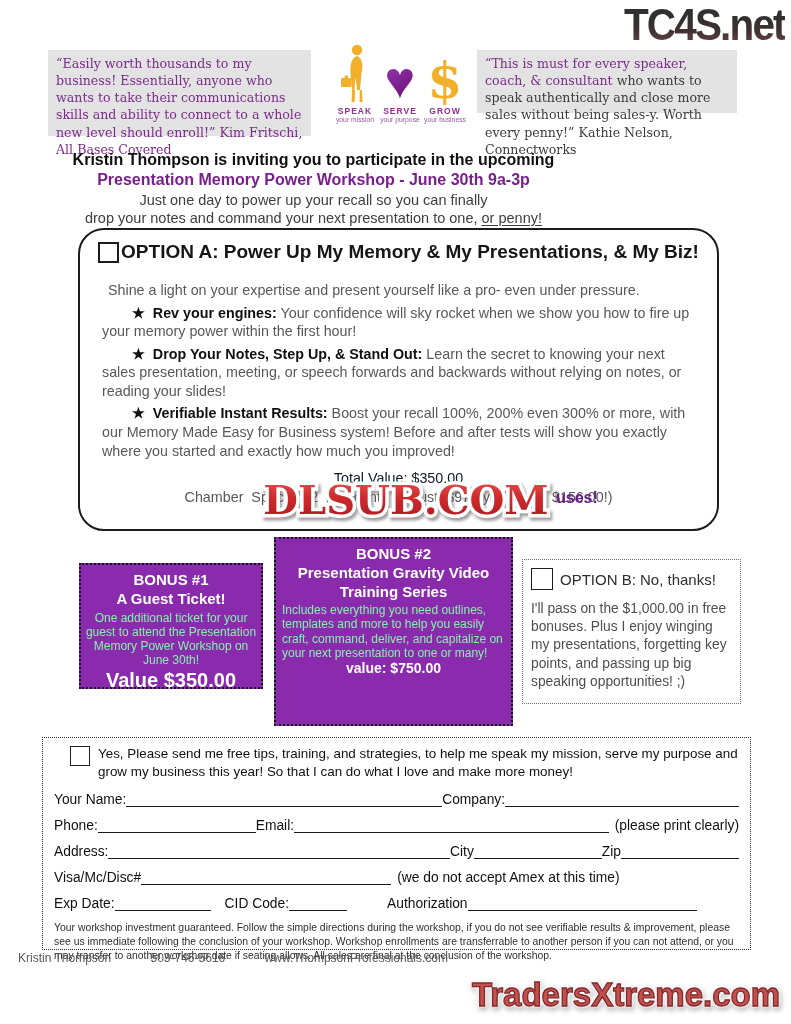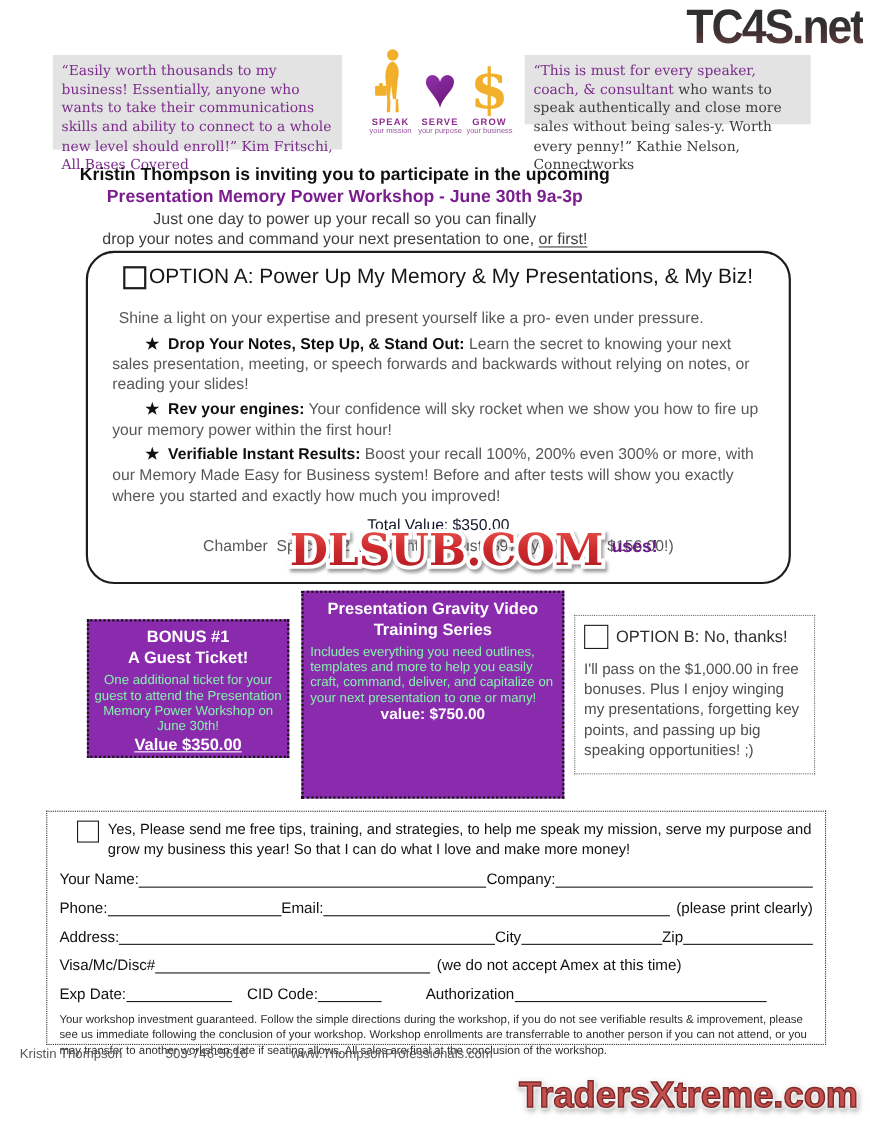--- a/index.html
+++ b/index.html
@@ -39,37 +39,37 @@
   .headline .l1 { font-size:16px; font-weight:bold; color:#101010; }
   .headline .l2 { font-size:16px; font-weight:bold; color:#7a1d8d; margin-top:2px; }
   .headline .l3 { font-size:14.5px; color:#3e3e3e; margin-top:3px; }
   .headline .l4 { font-size:14.5px; color:#3e3e3e; margin-top:2px; }
   .headline .l4 u { text-underline-offset:2px; }
   
   .optionA {
     position:absolute; left:78px; top:228px; width:641px; height:303px;
     border:2px solid #1c1c1c; border-radius:26px; background:#fff;
   }
-  .optA-title { margin-top:11px; text-align:center; font-size:19px; font-weight:normal; color:#161616; display:flex; align-items:center; justify-content:center; gap:2px;}
+  .optA-title { margin-top:11px; text-align:center; font-size:19px; font-weight:bold; color:#161616; display:flex; align-items:center; justify-content:center; gap:2px;}
   .cbx { display:inline-block; width:21px; height:21px; border:2px solid #1c1c1c; background:#fff; flex:0 0 auto; }
   .optA-body { padding:18px 20px 0 22px; font-size:14.3px; color:#585858; line-height:1.3; }
   .optA-body p.intro { padding-left:6px; margin-bottom:4px; }
   .optA-body p.bullet { text-indent:30px; margin-bottom:4px; }
   .optA-body .b { font-weight:bold; color:#101010; }
   .optA-body .star { font-weight:bold; color:#101010; margin-right:8px; }
   .center-val { text-align:center; font-size:14.3px; color:#0f172a; margin-top:10px; }
   .center-special { text-align:center; font-size:14.3px; color:#585858; margin-top:3px; word-spacing:4px; }
   .bonus-frag { position:absolute; left:556px; top:489px; font-size:16px; font-weight:bold; color:#6b1d8a; }
   
   .dlsub { position:absolute; left:248px; top:474px; width:316px; height:56px; }
   
   .pbox { position:absolute; background:#8a2bae; border:2px dotted #141414; color:#fff; text-align:center; }
   .pbox .t { font-weight:bold; font-size:15px; line-height:1.25; color:#ffffff; }
   .pbox .body { font-size:12px; line-height:1.18; color:#86efac; margin-top:2px; }
-  .pbox .val { font-weight:bold; font-size:15px; margin-top:2px; color:#ffffff;text-decoration:underline; }
+  .pbox .val { font-weight:bold; font-size:20px; margin-top:2px; color:#ffffff; }
   .bonus1 { left:79px; top:563px; width:184px; height:126px; padding:6px 4px; }
   .bonus2 { left:274px; top:537px; width:239px; height:189px; padding:6px 6px; }
   .bonus2 .body { text-align:left; }
   .bonus2 .vline { font-weight:bold; font-size:14px; margin-top:8px; }
   .bonus2 .vline2 { font-weight:bold; font-size:14px; }
   
   .optionB { position:absolute; left:522px; top:559px; width:219px; height:145px; border:1.6px dotted #6e6e6e; background:#fff; padding:8px 8px; }
   .optB-title { display:flex; align-items:center; gap:7px; font-size:15px; color:#2e2e2e;text-align:center; }
   .optB-title .cbx { width:22px; height:22px; border-width:1.6px; }
   .optB-body { margin-top:10px; font-size:13.8px; color:#4e4e4e; line-height:1.32; }
@@ -127,32 +127,32 @@
     <div class="icon-art dollar-glyph">$</div>
     <div class="icon-label">GROW</div>
     <div class="icon-sub">your business</div>
   </div>
 </div>
 
 <div class="headline">
   <div class="l1">Kristin Thompson is inviting you to participate in the upcoming</div>
   <div class="l2">Presentation Memory Power Workshop - June 30th 9a-3p</div>
   <div class="l3">Just one day to power up your recall so you can finally</div>
-  <div class="l4"><span>drop your notes and command your next presentation to one, </span><u>or first!</u></div>
+  <div class="l4"><span>drop your notes and command your next presentation to one, </span><u>or penny!</u></div>
 </div>
 
 <div class="optionA">
   <div class="optA-title">
     <span class="cbx"></span>
     <span>OPTION A: Power Up My Memory &amp; My Presentations, &amp; My Biz!</span>
   </div>
   <div class="optA-body">
     <p class="intro">Shine a light on your expertise and present yourself like a pro- even under pressure.</p>
+    <p class="bullet"><span class="star">★</span><span class="b">Rev your engines:</span><span>  Your confidence will sky rocket when we show you how to fire up your memory power within the first hour!</span></p>
     <p class="bullet"><span class="star">★</span><span class="b">Drop Your Notes, Step Up, &amp; Stand Out:</span><span> Learn the secret to knowing your next sales presentation, meeting, or speech forwards and backwards without relying on notes, or reading your slides!</span></p>
-    <p class="bullet"><span class="star">★</span><span class="b">Rev your engines:</span><span>  Your confidence will sky rocket when we show you how to fire up your memory power within the first hour!</span></p>
     <p class="bullet"><span class="star">★</span><span class="b">Verifiable Instant Results:</span><span> Boost your recall 100%, 200% even 300% or more, with our Memory Made Easy for Business system! Before and after tests will show you exactly where you started and exactly how much you improved!</span></p>
   </div>
   <div class="center-val">Total Value: $350.00</div>
   <div class="center-special">Chamber Special: 2 payments of just $97 (you save $156.00!)</div>
 </div>
 
 <div class="bonus-frag">uses!</div>
 
 <div class="dlsub">
   <svg width="316" height="56" viewBox="0 0 316 56">
@@ -168,20 +168,21 @@
 </div>
 
 <div class="pbox bonus1">
   <div class="t">BONUS #1</div>
   <div class="t">A Guest Ticket!</div>
   <div class="body">One additional ticket for your guest to attend the Presentation Memory Power Workshop on June 30th!</div>
   <div class="val">Value $350.00</div>
 </div>
 
 <div class="pbox bonus2">
+  <div class="t">BONUS #2</div>
   <div class="t">Presentation Gravity Video Training Series</div>
   <div class="body">Includes everything you need outlines, templates and more to help you easily craft, command, deliver, and capitalize on your next presentation to one or many!</div>
   <div class="vline2">value: $750.00</div>
 </div>
 
 <div class="optionB">
   <div class="optB-title">
     <span class="cbx"></span>
     <span>OPTION B: No, thanks!</span>
   </div>

